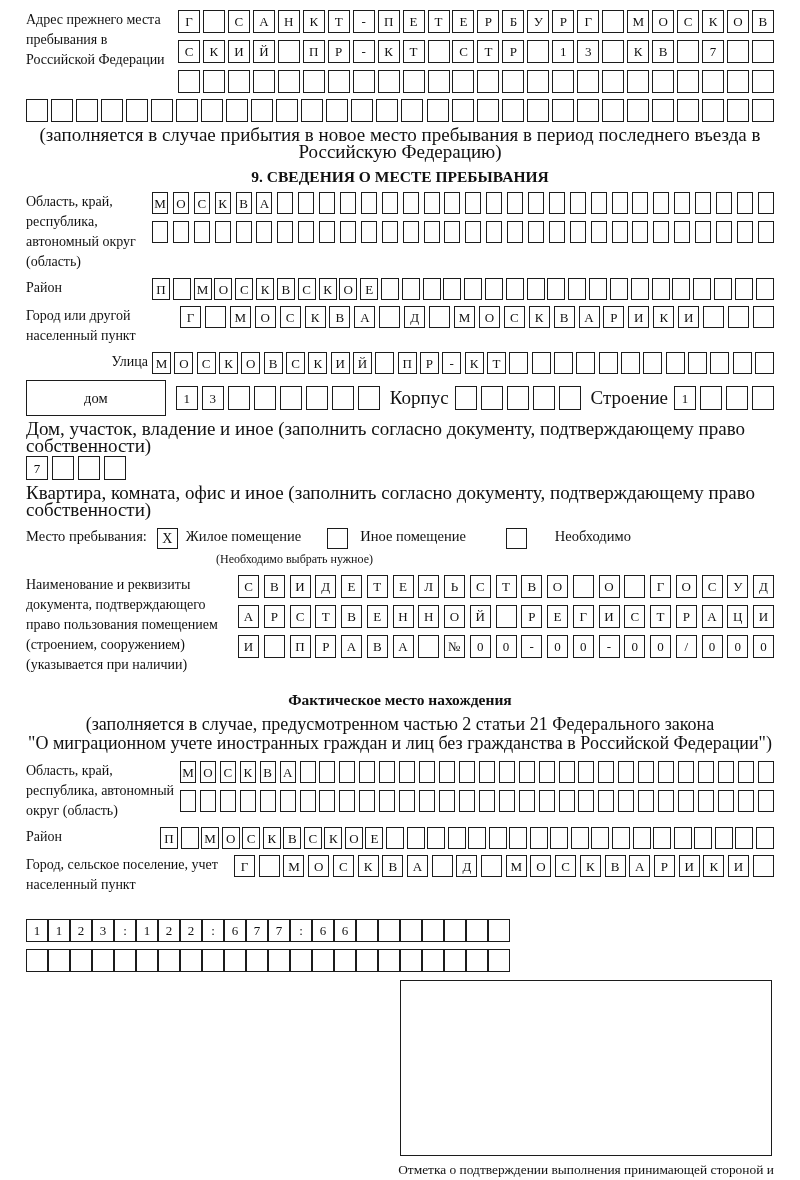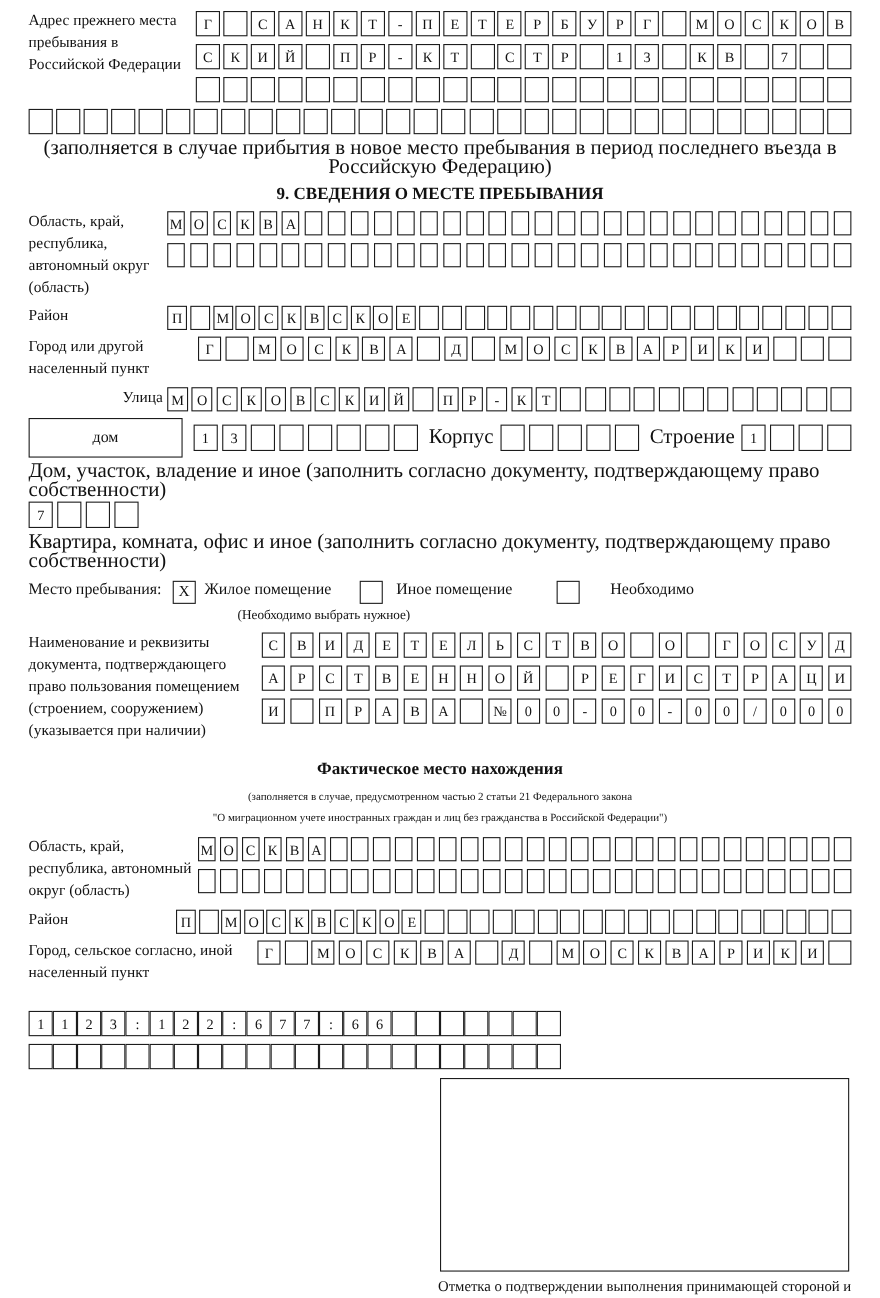--- a/index.html
+++ b/index.html
@@ -51,21 +51,21 @@
   }
   .dom-box{width:168px;margin-right:10px;}
   .kv-box{width:200px;margin-right:12px;}
   .inline-lbl{font-size:19px;margin:0 6px 0 10px;}
   .chkrow{display:flex;align-items:flex-start;margin:10px 0 3px 0;}
   .chk{
     width:21px;height:21px;border:1.6px solid #1c1c1c;display:flex;align-items:center;justify-content:center;
     font-size:14px;box-sizing:border-box;background:#fff;
   }
   .chk-lbl{font-size:14.5px;}
-  .fact-note{text-align:center;font-size:10px;line-height:19px;}
+  .fact-note{text-align:center;font-size:18px;line-height:19px;}
   .stamp-wrap{margin-left:374px;margin-top:8px;}
   .stamp-box{width:372px;height:176px;border:1.8px solid #1c1c1c;box-sizing:border-box;background:#fff;}
   .stamp-note{width:404px;margin-left:358px;text-align:center;font-size:13.4px;line-height:19px;margin-top:4px;}
   .kad-cells{padding-top:18px;}
   .mesto-note{font-size:12px;margin-left:190px;margin-bottom:4px;}
 </style>
 </head>
 <body>
 
 <div class="page">
@@ -590,21 +590,21 @@
         <span class="cell"></span>
         <span class="cell"></span>
         <span class="cell"></span>
         <span class="cell"></span>
         <span class="cell"></span>
         <span class="cell"></span>
       </div>
   </div>
 
   <div class="frow r-gor2">
-    <div class="lbl">Город, сельское согласно, иной населенный пункт</div>
+    <div class="lbl">Город, сельское поселение, учет населенный пункт</div>
     <div class="cells c-g2">
         <span class="cell">Г</span>
         <span class="cell"></span>
         <span class="cell">М</span>
         <span class="cell">О</span>
         <span class="cell">С</span>
         <span class="cell">К</span>
         <span class="cell">В</span>
         <span class="cell">А</span>
         <span class="cell"></span>

